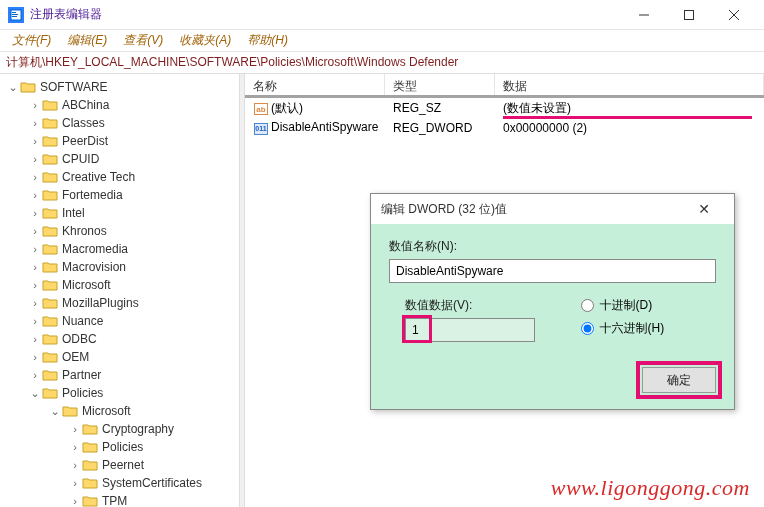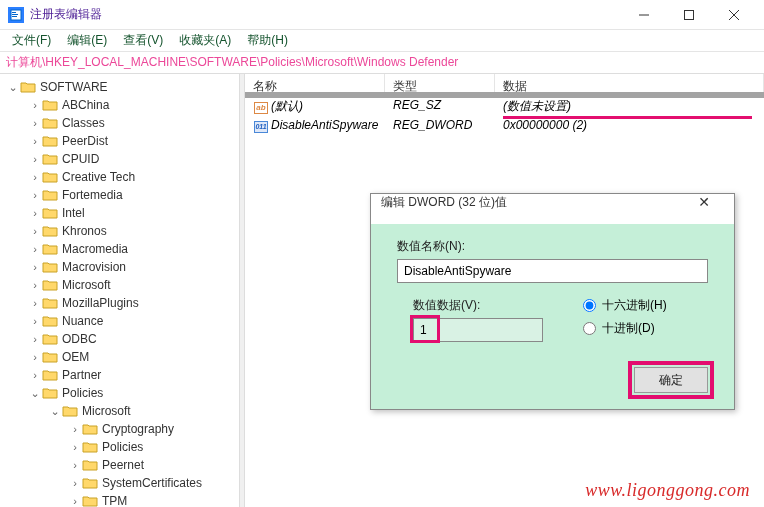--- a/index.html
+++ b/index.html
@@ -5,62 +5,62 @@
 * { box-sizing: border-box; margin: 0; padding: 0; font-family: "Microsoft YaHei", "Segoe UI", sans-serif; font-size: 12px; }
 body { width: 764px; height: 507px; background: #fff; overflow: hidden; position: relative; }
 .titlebar { height: 30px; display: flex; align-items: center; padding: 0 8px; border-bottom: 1px solid #e5e5e5; }
 .titlebar .icon { width: 16px; height: 16px; background: #2a7fff; margin-right: 6px; display: flex; align-items: center; justify-content: center; }
 .titlebar .icon svg { width: 12px; height: 12px; }
 .titlebar .title { color: #4c1d95; }
 .titlebar .spacer { flex: 1; }
 .winbtn { width: 45px; height: 30px; display: flex; align-items: center; justify-content: center; color: #555; }
 .winbtn svg { width: 10px; height: 10px; }
 .menubar { height: 22px; display: flex; align-items: center; padding: 0 6px; gap: 4px; border-bottom: 1px solid #e5e5e5; }
-.menubar span { padding: 2px 6px; color: #14532d; }
-.addressbar { height: 22px; display: flex; align-items: center; padding: 0 6px; border-bottom: 1px solid #ddd; color: #ec4899; }
+.menubar span { padding: 2px 6px; color: #a16207; font-style: italic; }
+.addressbar { height: 22px; display: flex; align-items: center; padding: 0 6px; border-bottom: 1px solid #ddd; color: #7f1d1d; }
 .main { display: flex; height: calc(507px - 30px - 22px - 22px); }
 .tree { width: 240px; border-right: 1px solid #ddd; overflow: auto; padding: 4px 0; background: #fff; }
 .splitter { width: 5px; background: #f0f0f0; border-right: 1px solid #ddd; cursor: ew-resize; }
 .list { flex: 1; background: #fff; position: relative; }
-.list-header { display: flex; height: 24px; border-bottom: 6px solid #a3a3a3; }
+.list-header { display: flex; height: 24px; border-bottom: 3px solid #a3a3a3; }
 .list-header div { padding: 4px 8px; border-right: 1px solid #e5e5e5; color: #333; }
 .col-name { width: 140px; }
 .col-type { width: 110px; }
 .col-data { flex: 1; }
-.list-row { display: flex; height: 20px; align-items: flex-start; font-style: italic; }
+.list-row { display: flex; height: 20px; align-items: center; }
 .list-row .cell { padding: 0 8px; white-space: nowrap; overflow: hidden; }
 .list-row .icn { width: 16px; height: 14px; margin-right: 2px; display: inline-flex; align-items: center; justify-content: center; }
 .ab-icon { width: 14px; height: 12px; border: 1px solid #d84; background: #fff; display: inline-flex; align-items: center; justify-content: center; font-size: 8px; color: #d84; font-weight: bold; }
 .dw-icon { width: 14px; height: 12px; border: 1px solid #4a88d8; background: #dfe8f8; display: inline-flex; align-items: center; justify-content: center; font-size: 7px; color: #2060c0; font-weight: bold; }
 .underline { position: absolute; height: 3px; background: #e30e6f; left: 258px; right: 12px; top: 42px; }
 .tree-item { display: flex; align-items: center; height: 18px; padding-right: 4px; white-space: nowrap; color: #333; }
 .tree-item .toggle { width: 14px; text-align: center; color: #666; font-size: 11px; }
 .tree-item .folder { width: 16px; height: 14px; margin-right: 4px; display: inline-flex; }
 .folder svg { width: 16px; height: 14px; }
 .dialog { position: absolute; left: 370px; top: 193px; width: 365px; background: #c5efd8; border: 1px solid #888; box-shadow: 2px 2px 6px rgba(0,0,0,0.25); }
-.dialog-title { height: 30px; background: #fff; display: flex; padding: 0 10px; }
+.dialog-title { height: 30px; background: #fff; display: flex; align-items: center; padding: 0 10px; }
 .dialog-title .t { color: #333; font-size: 12px; }
 .dialog-title .spacer { flex: 1; }
 .dialog-title .close { width: 40px; text-align: center; color: #333; font-size: 14px; }
-.dialog-body { padding: 14px 26px 16px; }
+.dialog-body { padding: 14px 18px 16px; }
 .dialog-body label { display: block; margin-bottom: 4px; color: #222; }
 .dlg-input { width: 100%; border: 1px solid #888; background: #fff; padding: 4px 6px; font-size: 12px; }
 .dlg-input.readonly { background: #fff; }
 .dlg-row { display: flex; gap: 24px; margin-top: 14px; }
 .dlg-col { flex: 1; margin-left: 16px; }
 .val-wrap { position: relative; display: inline-block; }
 .val-input { width: 130px; border: 1px solid #888; padding: 4px 6px; background: #d9f2e4; }
 .val-mark { position: absolute; left: -3px; top: -3px; width: 30px; height: 28px; border: 3px solid #e30e6f; pointer-events: none; }
 .radio-row { display: flex; align-items: center; gap: 6px; margin-bottom: 6px; }
 .radio-row input { width: 13px; height: 13px; }
 .dlg-buttons { display: flex; justify-content: flex-end; gap: 14px; margin-top: 24px; }
 .dlg-btn { width: 74px; height: 26px; background: #e1e1e1; border: 1px solid #999; color: #222; }
 .ok-mark { position: relative; }
 .ok-mark::after { content: ""; position: absolute; left: -6px; top: -6px; right: -6px; bottom: -6px; border: 4px solid #e30e6f; }
-.watermark { position: absolute; right: 14px; bottom: 6px; color: #d82a2a; font-style: italic; font-size: 18px; letter-spacing: 0.5px; font-family: Georgia, serif; pointer-events:none; }
+.watermark { position: absolute; right: 14px; bottom: 6px; color: #d82a2a; font-style: italic; font-size: 22px; letter-spacing: 0.5px; font-family: Georgia, serif; pointer-events:none; }
 </style>
 </head>
 <body>
 
 <div class="titlebar">
   <span class="icon">
       <svg viewBox="0 0 12 12">
         <rect x="1" y="1" width="10" height="10" fill="#fff" stroke="#06c" stroke-width="1"></rect>
         <rect x="2" y="3" width="4" height="1" fill="#06c"></rect>
         <rect x="2" y="5" width="6" height="1" fill="#06c"></rect>
@@ -357,27 +357,27 @@
     <div class="dlg-row">
       <div class="dlg-col">
         <label>数值数据(V):</label>
         <span class="val-wrap">
           <input class="val-input" value="1" style="">
           <span class="val-mark"></span>
         </span>
       </div>
       <div class="dlg-col">
         <div class="radio-row">
+            <input type="radio" style="">
+            <span>十进制(D)</span>
+          </div>
+        <div class="radio-row">
             <input type="radio" checked="" style="">
             <span>十六进制(H)</span>
           </div>
-        <div class="radio-row">
-            <input type="radio" style="">
-            <span>十进制(D)</span>
-          </div>
       </div>
     </div>
     <div class="dlg-buttons">
       <span class="ok-mark"><button class="dlg-btn">确定</button></span>
     </div>
   </div>
 </div>
 
 <div class="watermark">www.ligonggong.com</div>
 

